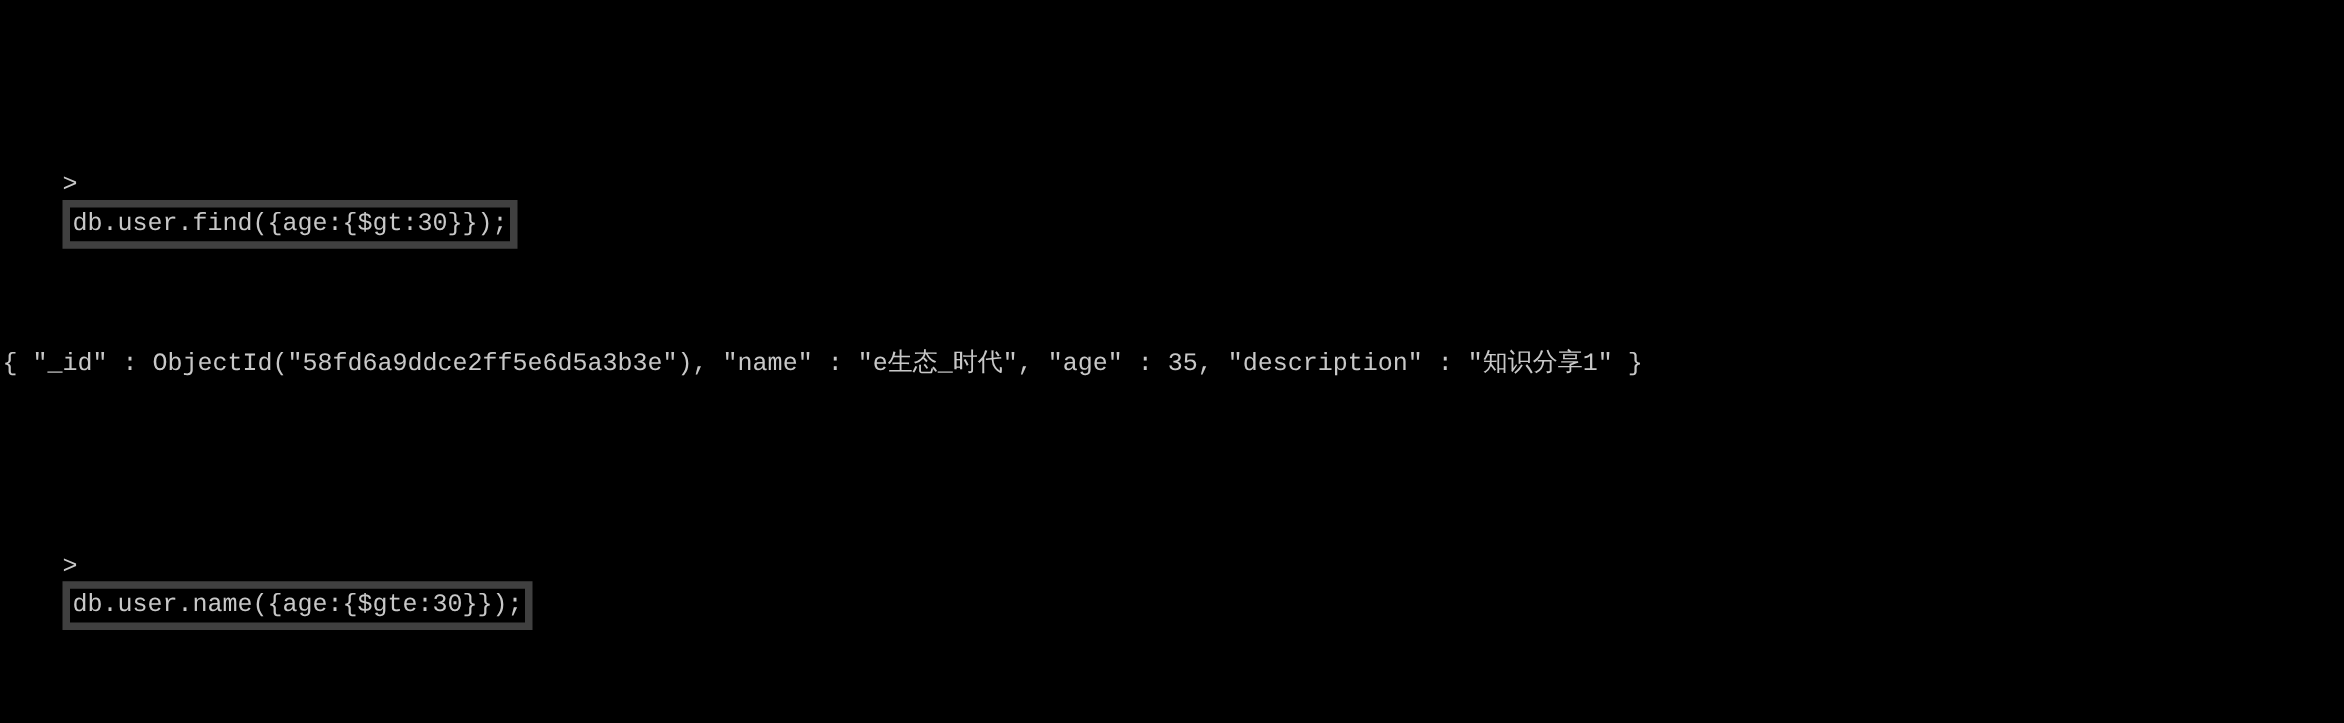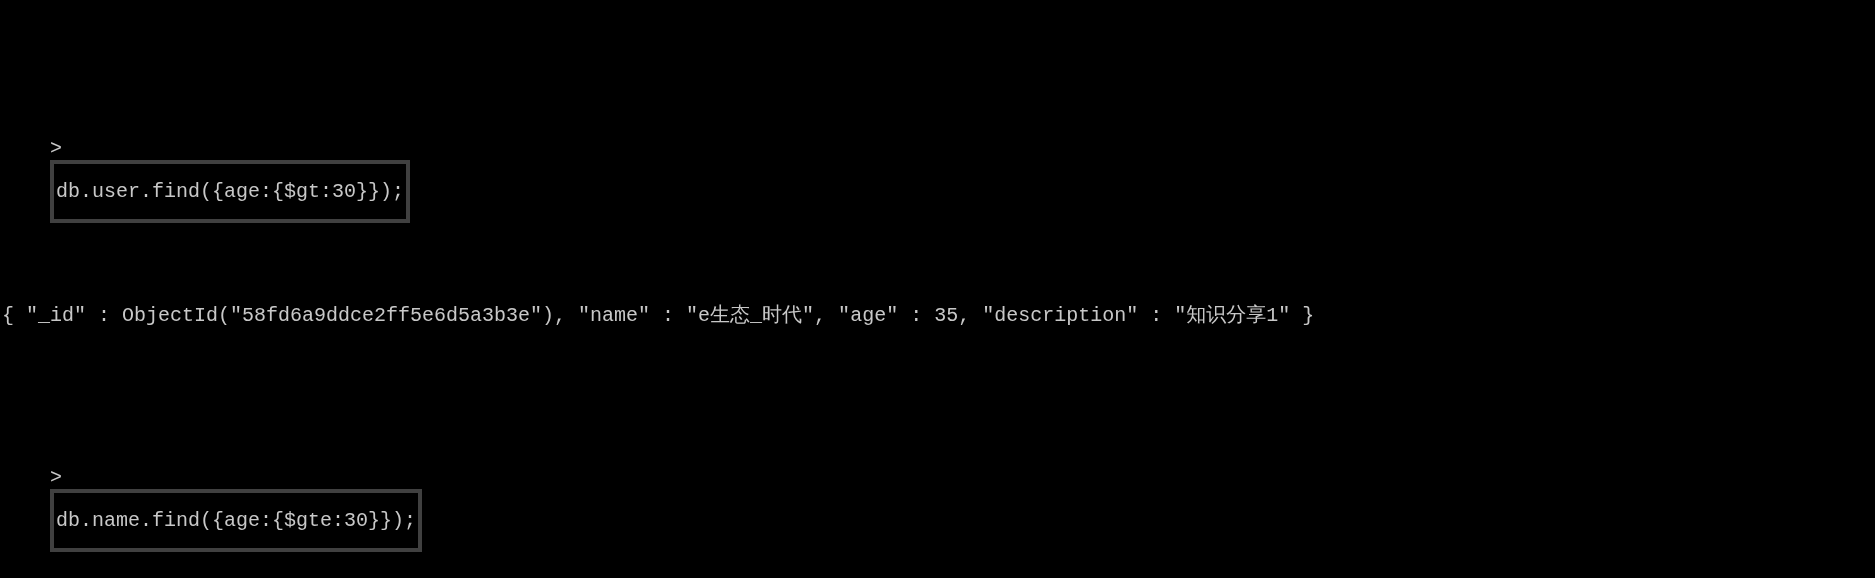--- a/index.html
+++ b/index.html
@@ -20,22 +20,22 @@
   .line {
     display: block;
   }
   .prompt {
     color: #c8c8c8;
   }
   .cmd {
     color: #c8c8c8;
   }
   .hl {
-    border: 4px solid #404040;
-    padding: 14px 2px;
+    border: 6px solid #404040;
+    padding: 0 2px;
     margin: -2px 0;
     display: inline-block;
   }
   .out {
     color: #c8c8c8;
   }
 </style>
 </head>
 <body>
 
@@ -44,21 +44,21 @@
   
   <span class="line">
     <span class="prompt">&gt;</span>
     <span class="hl"><span class="cmd">db.user.find({age:{$gt:30}});</span></span>
   </span>
   <span class="line out">{ "_id" : ObjectId("58fd6a9ddce2ff5e6d5a3b3e"), "name" : "e生态_时代", "age" : 35, "description" : "知识分享1" }</span>
 
   
   <span class="line">
     <span class="prompt">&gt;</span>
-    <span class="hl"><span class="cmd">db.name.find({age:{$gte:30}});</span></span>
+    <span class="hl"><span class="cmd">db.user.name({age:{$gte:30}});</span></span>
   </span>
   <span class="line out">{ "_id" : ObjectId("58fd6a9bdce2ff5e6d5a3b3d"), "name" : "e生态_互联网", "age" : 30, "description" : "知识分享1" }</span>
   
 
   
   
   
   
   
   

